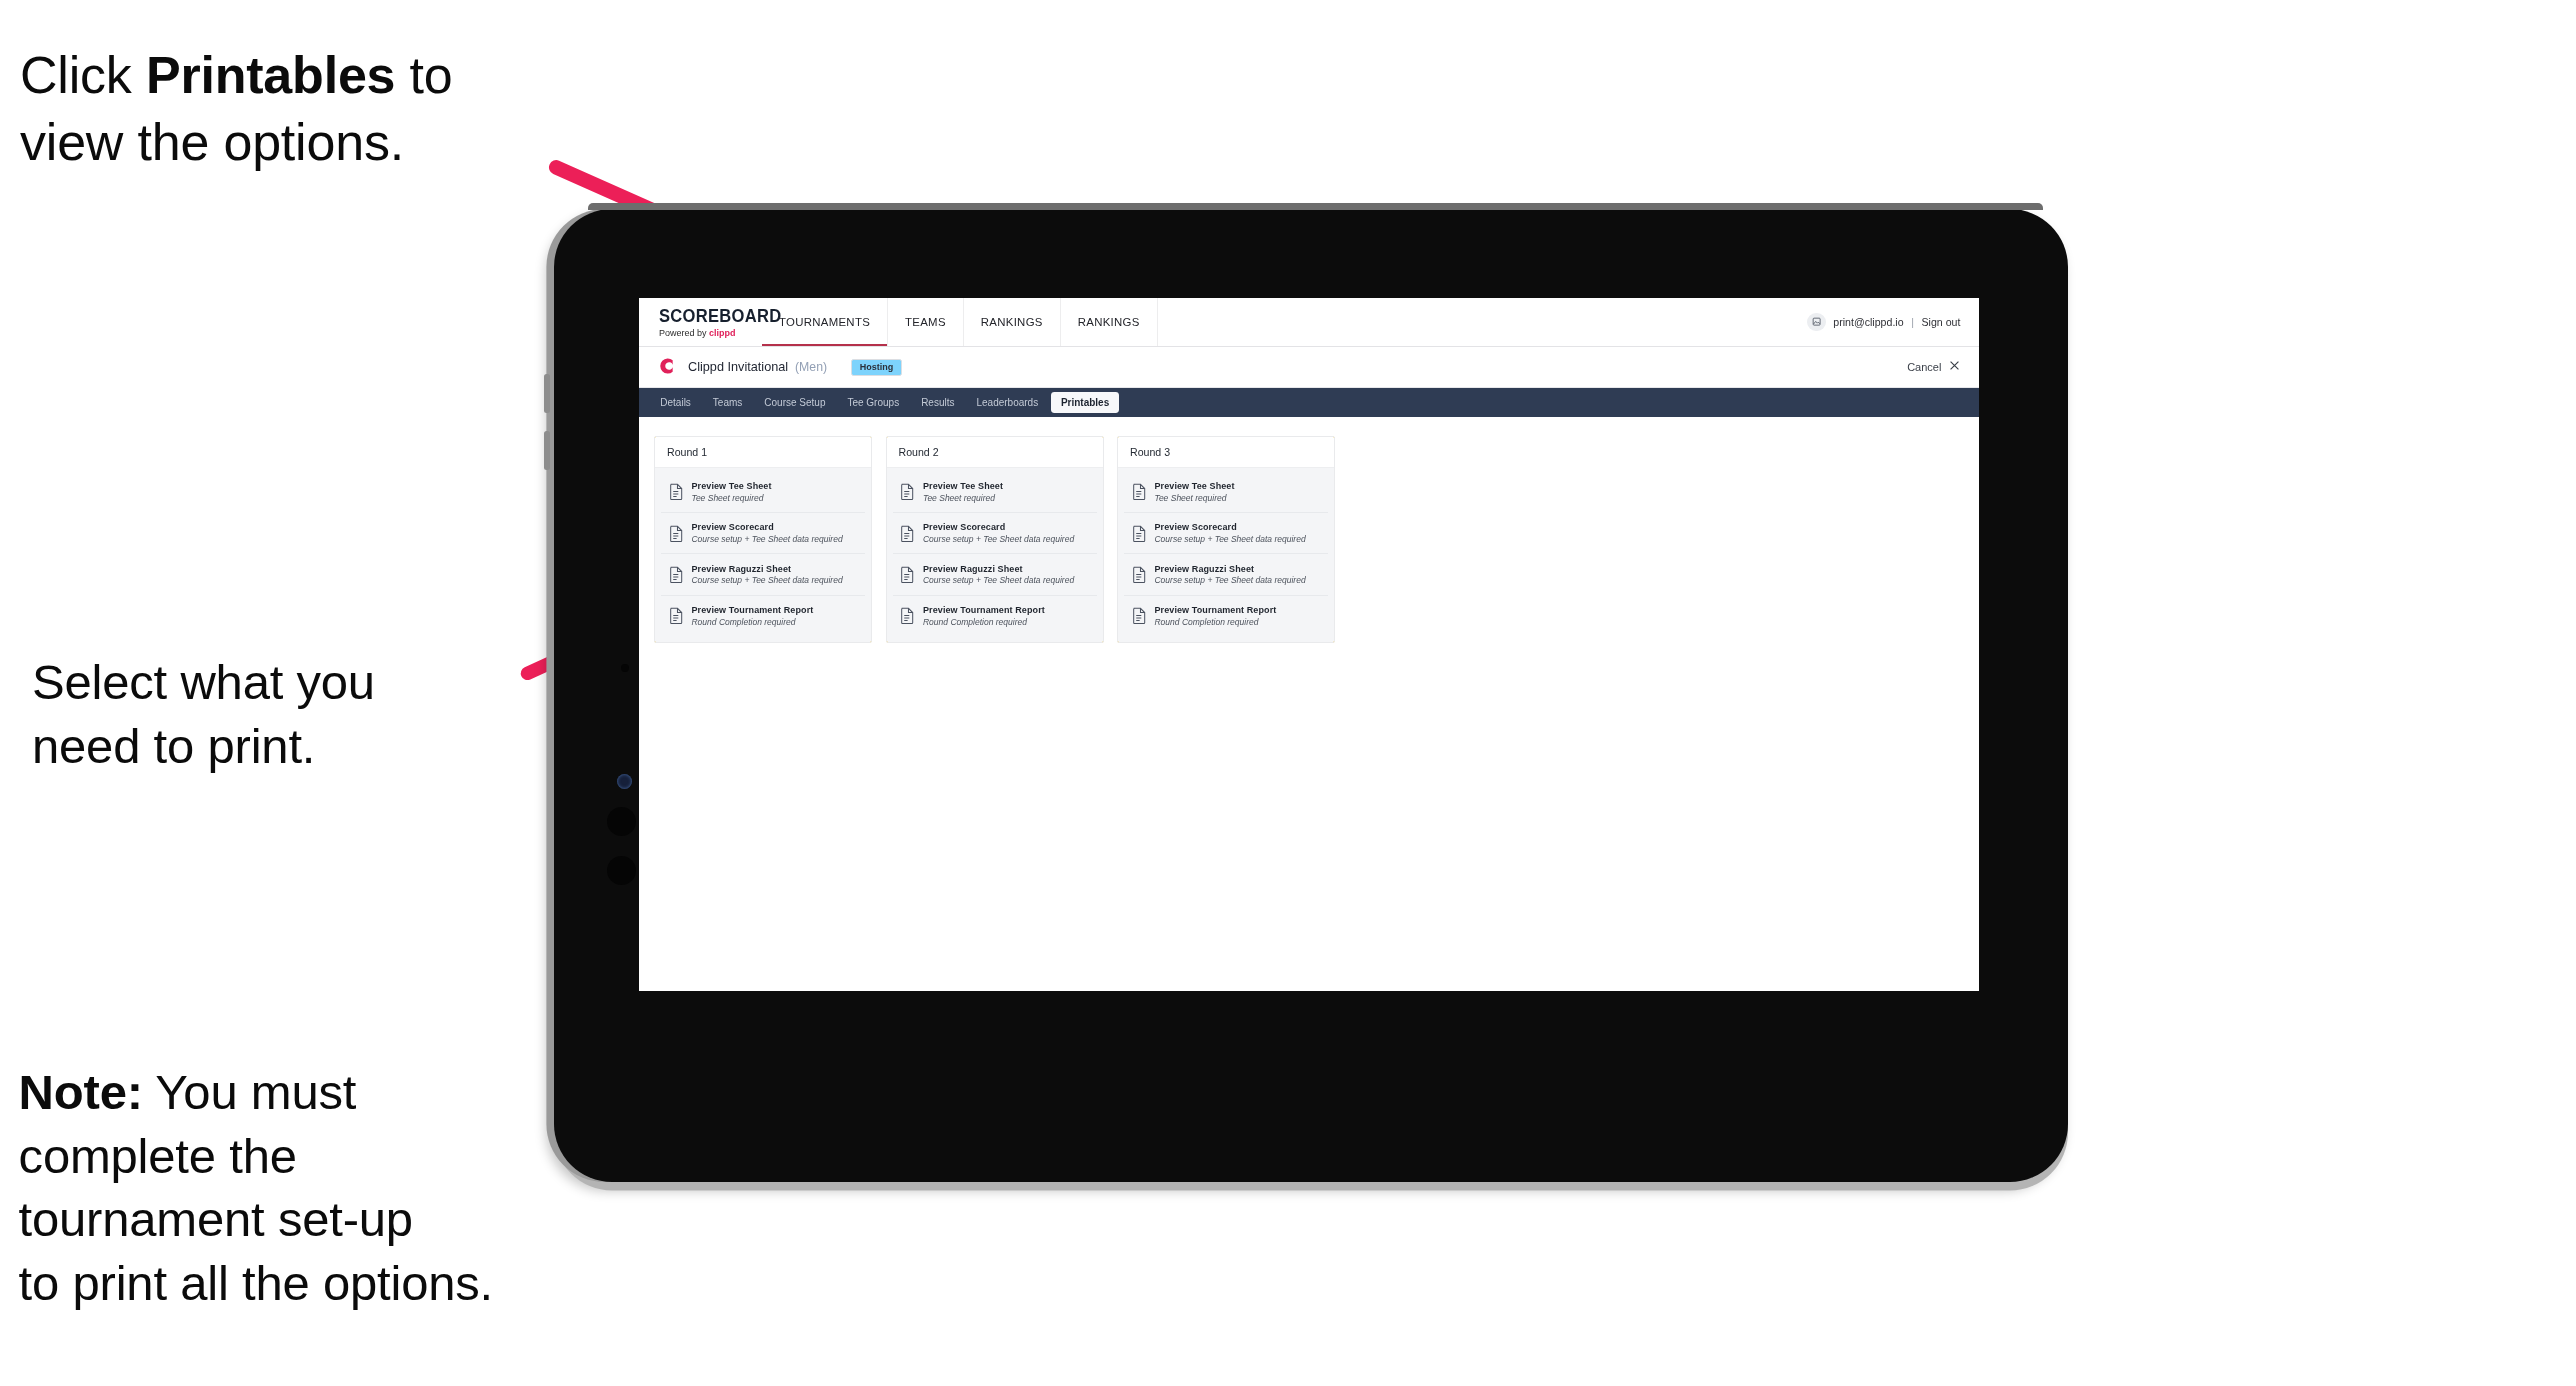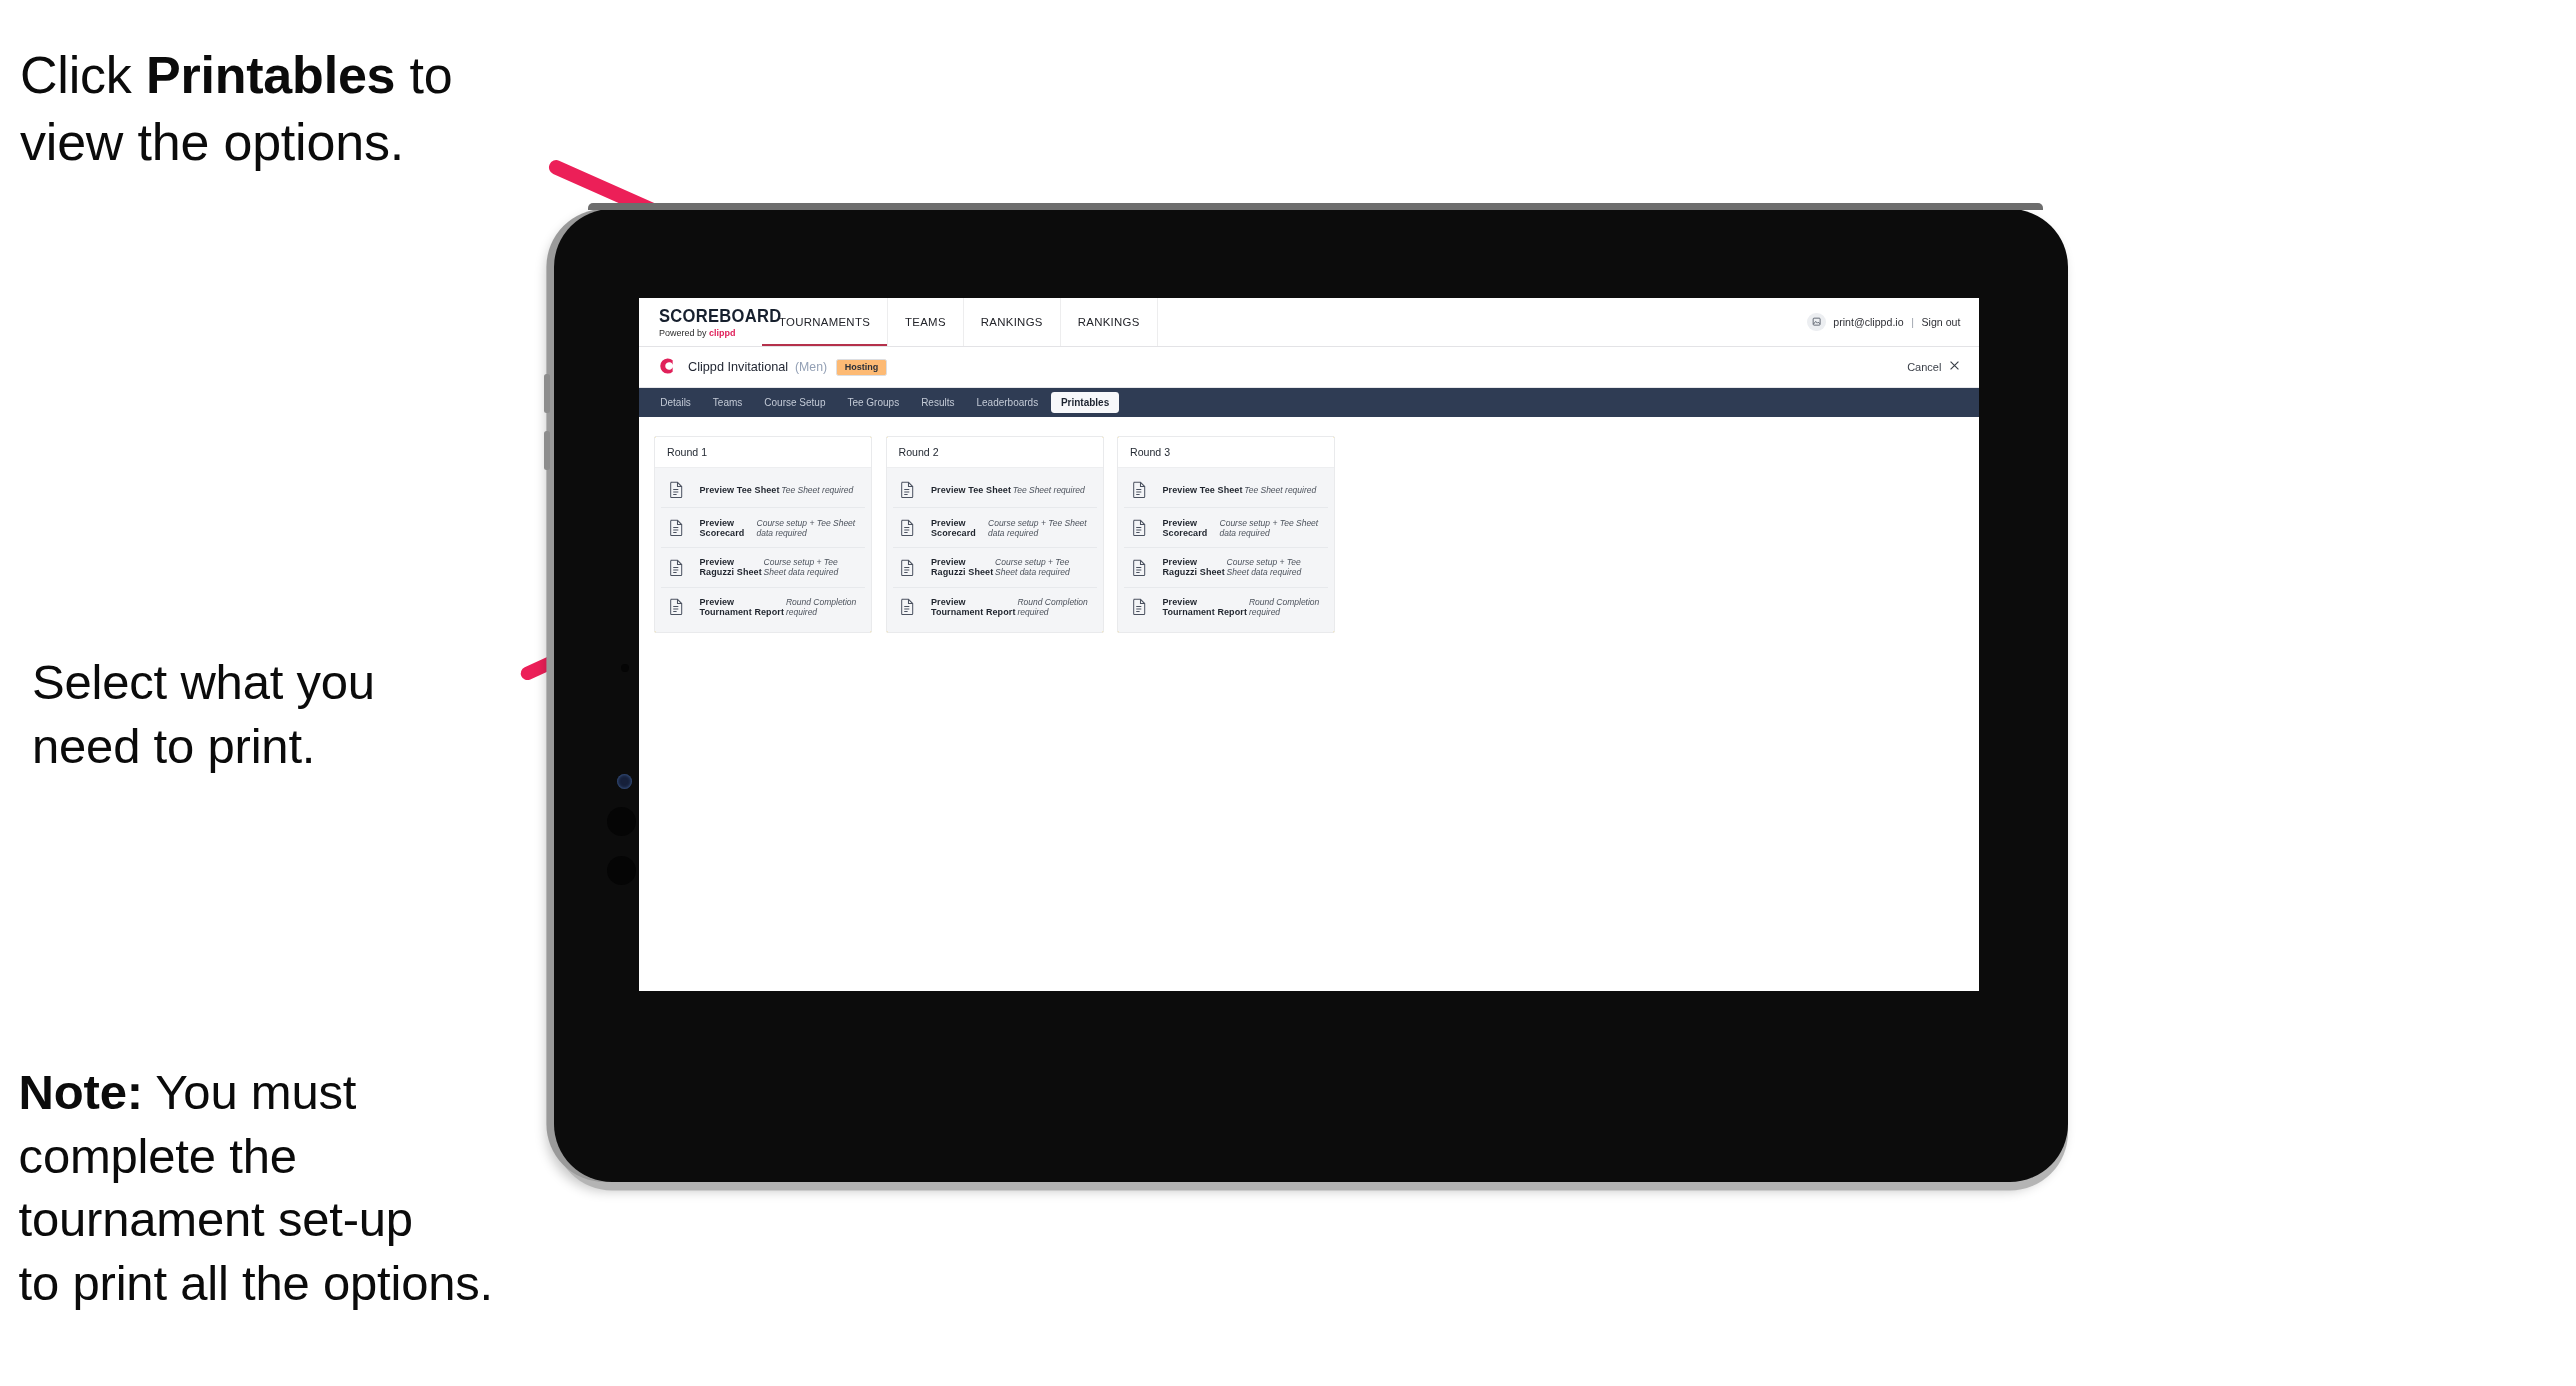--- a/index.html
+++ b/index.html
@@ -114,22 +114,22 @@
     height:40px;background:#ffffff;border-bottom:0.8px solid #e7e7ea;
     display:flex;align-items:center;padding:0 19px 0 17px;
   }
   #logo-c{
     font-size:21px;font-weight:bold;color:#e0215a;line-height:1;
     margin-right:12px;font-family:"Liberation Sans", sans-serif;
   }
   #tournament-name{font-size:12.7px;color:#1f2430;}
   #tournament-gender{font-size:12.3px;color:#93a0b5;margin-left:6.8px;}
   #hosting-badge{
-    margin-left:9px;border:0.8px solid #dcdee2;border-radius:2.5px;
-    padding:2.5px 7.6px;font-size:9px;font-weight:bold;color:#2b303a;background:#fdba74;
+    margin-left:24px;border:0.8px solid #dcdee2;border-radius:2.5px;
+    padding:2.5px 7.6px;font-size:9px;font-weight:bold;color:#2b303a;background:#7dd3fc;
   }
   #cancel-group{
     margin-left:auto;display:flex;align-items:center;gap:7.6px;
     font-size:11px;color:#3a3f48;
   }
   #cancel-x{font-size:12.7px;line-height:1;}
 
   
   #subnav{
     height:29px;background:#2f3c54;
@@ -160,21 +160,21 @@
     border-bottom:0.8px solid #edeef0;
   }
   .round-body{background:#f4f5f7;padding:4.2px 6px 6px 6px;}
   .print-item{
     display:flex;align-items:center;gap:8.5px;
     background:#f4f5f7;border-bottom:0.8px solid #e7e9ec;
     padding:9.3px 6.8px 9.3px 7.6px;
   }
   .print-item:last-child{border-bottom:none;}
   .doc-icon{width:14.4px;height:17px;flex:none;color:#4b5260;}
-  .print-text{display:flex;gap:1.7px;margin-left:8px;}
+  .print-text{display:flex;flex-direction:column;gap:1.7px;}
   .print-title{font-size:9px;font-weight:bold;color:#1f242d;letter-spacing:0.1px;}
   .print-sub{font-size:8.5px;font-style:italic;color:#4d535d;}
 </style>
 </head>
 <body>
 
 <div class="annot" id="annot-1">Click <b>Printables</b> to
 view the options.</div>
 <div class="annot" id="annot-2">Select what you
  need to print.</div>

